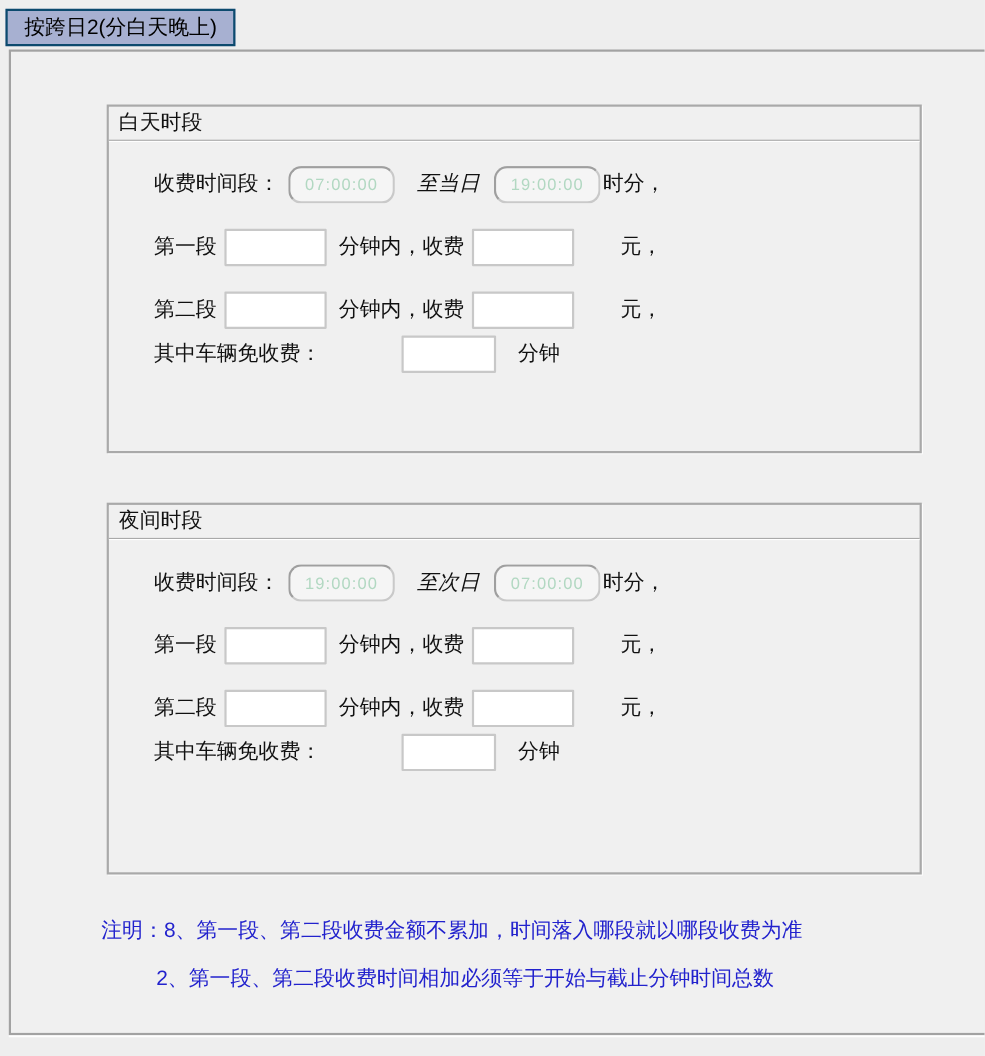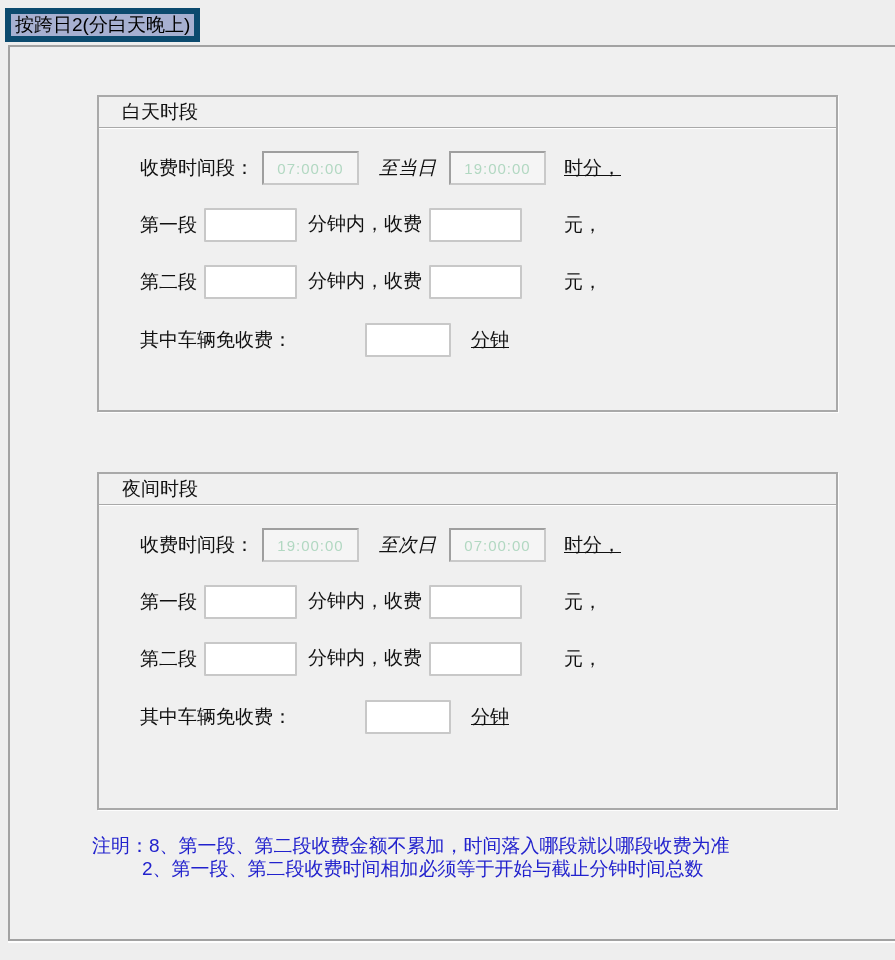--- a/index.html
+++ b/index.html
@@ -13,24 +13,24 @@
     position: relative;
     background: #eeeeee;
     font-family: "Liberation Sans", sans-serif;
     color: #111;
   }
   .tab {
     position: absolute;
     left: 5px;
     top: 8px;
     height: 34px;
-    padding: 0 4px;
+    padding: 0 15px;
     box-sizing: border-box;
     background: #a7b0d1;
-    border: 6px solid #0c4a6e;
+    border: 2px solid #0c4a6e;
     display: flex;
     align-items: center;
     font-size: 19px;
     color: #000;
     cursor: default;
   }
   .panel {
     position: absolute;
     left: 8px;
     top: 45px;
@@ -44,73 +44,73 @@
   .group {
     position: absolute;
     left: 87px;
     width: 741px;
     box-sizing: border-box;
     background: #f0f0f0;
     border: 2px solid #a9a9a9;
     box-shadow: 1px 1px 0 rgba(255,255,255,0.85);
   }
   .group-day   { top: 48px;  height: 317px; }
-  .group-night { top: 410px; height: 338px; margin-top: 15px; }
+  .group-night { top: 410px; height: 338px; }
   .group-title {
     height: 30px;
     line-height: 30px;
-    padding-left: 23px;
+    padding-left: 9px;
     font-size: 19px;
     border-bottom: 1px solid #a9a9a9;
     box-shadow: 0 1px 0 #ffffff;
   }
   .row {
     position: absolute;
     left: 0;
     right: 0;
     height: 34px;
   }
   .row-time { top: 54px; padding-left: 30px; }
   .row-seg1 { top: 111px; padding-left: 41px; }
   .row-seg2 { top: 168px; }
-  .row-free { top: 226px; }
+  .row-free { top: 208px; }
   .row span {
     position: absolute;
     line-height: 34px;
     font-size: 19px;
     white-space: nowrap;
   }
   .row input {
     position: absolute;
     height: 34px;
     box-sizing: border-box;
     font-family: "Liberation Sans", sans-serif;
   }
   
   .lbl-time  { left: 41px; }
   .inp-start { left: 163px; width: 97px; }
   .lbl-conn  { left: 280px; font-style: italic; }
   .inp-end   { left: 350px; width: 97px; }
-  .lbl-hm    { left: 465px; text-decoration: underline; }
+  .lbl-hm    { left: 449px; }
   
   .lbl-seg   { left: 41px; }
   .inp-min   { left: 105px; width: 93px; }
   .lbl-mid   { left: 209px; font-family: Liberation Mono, monospace; }
   .inp-fee   { left: 330px; width: 93px; }
   .lbl-yuan  { left: 465px; }
   
   .lbl-free  { left: 41px; }
   .inp-free  { left: 266px; width: 86px; }
-  .lbl-minu  { left: 372px; text-decoration: underline; }
+  .lbl-minu  { left: 372px; }
 
   .time-input {
     background: #f5f5f5;
     border: 2px solid;
     border-color: #9f9f9f #c9c9c9 #c9c9c9 #9f9f9f;
-    border-radius: 0;
+    border-radius: 12px;
     color: #b2d8c2;
     font-size: 15px;
     text-align: center;
     letter-spacing: 1px;
   }
   .num-input {
     background: #ffffff;
     border: 2px solid #c8c8c8;
     border-radius: 1px;
     font-size: 17px;
@@ -119,21 +119,21 @@
   }
   .notes {
     position: absolute;
     left: 0;
     right: 0;
     color: #2222cd;
     font-size: 19px;
   }
   .note-line { position: absolute; white-space: nowrap; }
   .note-1 { left: 82px;  top: 786px; }
-  .note-2 { left: 132px; top: 809px; text-align: right; }
+  .note-2 { left: 132px; top: 829px; text-align: right; }
 </style>
 </head>
 <body>
 
 <div class="tab">
   <span>按跨日2(分白天晚上)</span>
 </div>
 
 <div class="panel">
 

